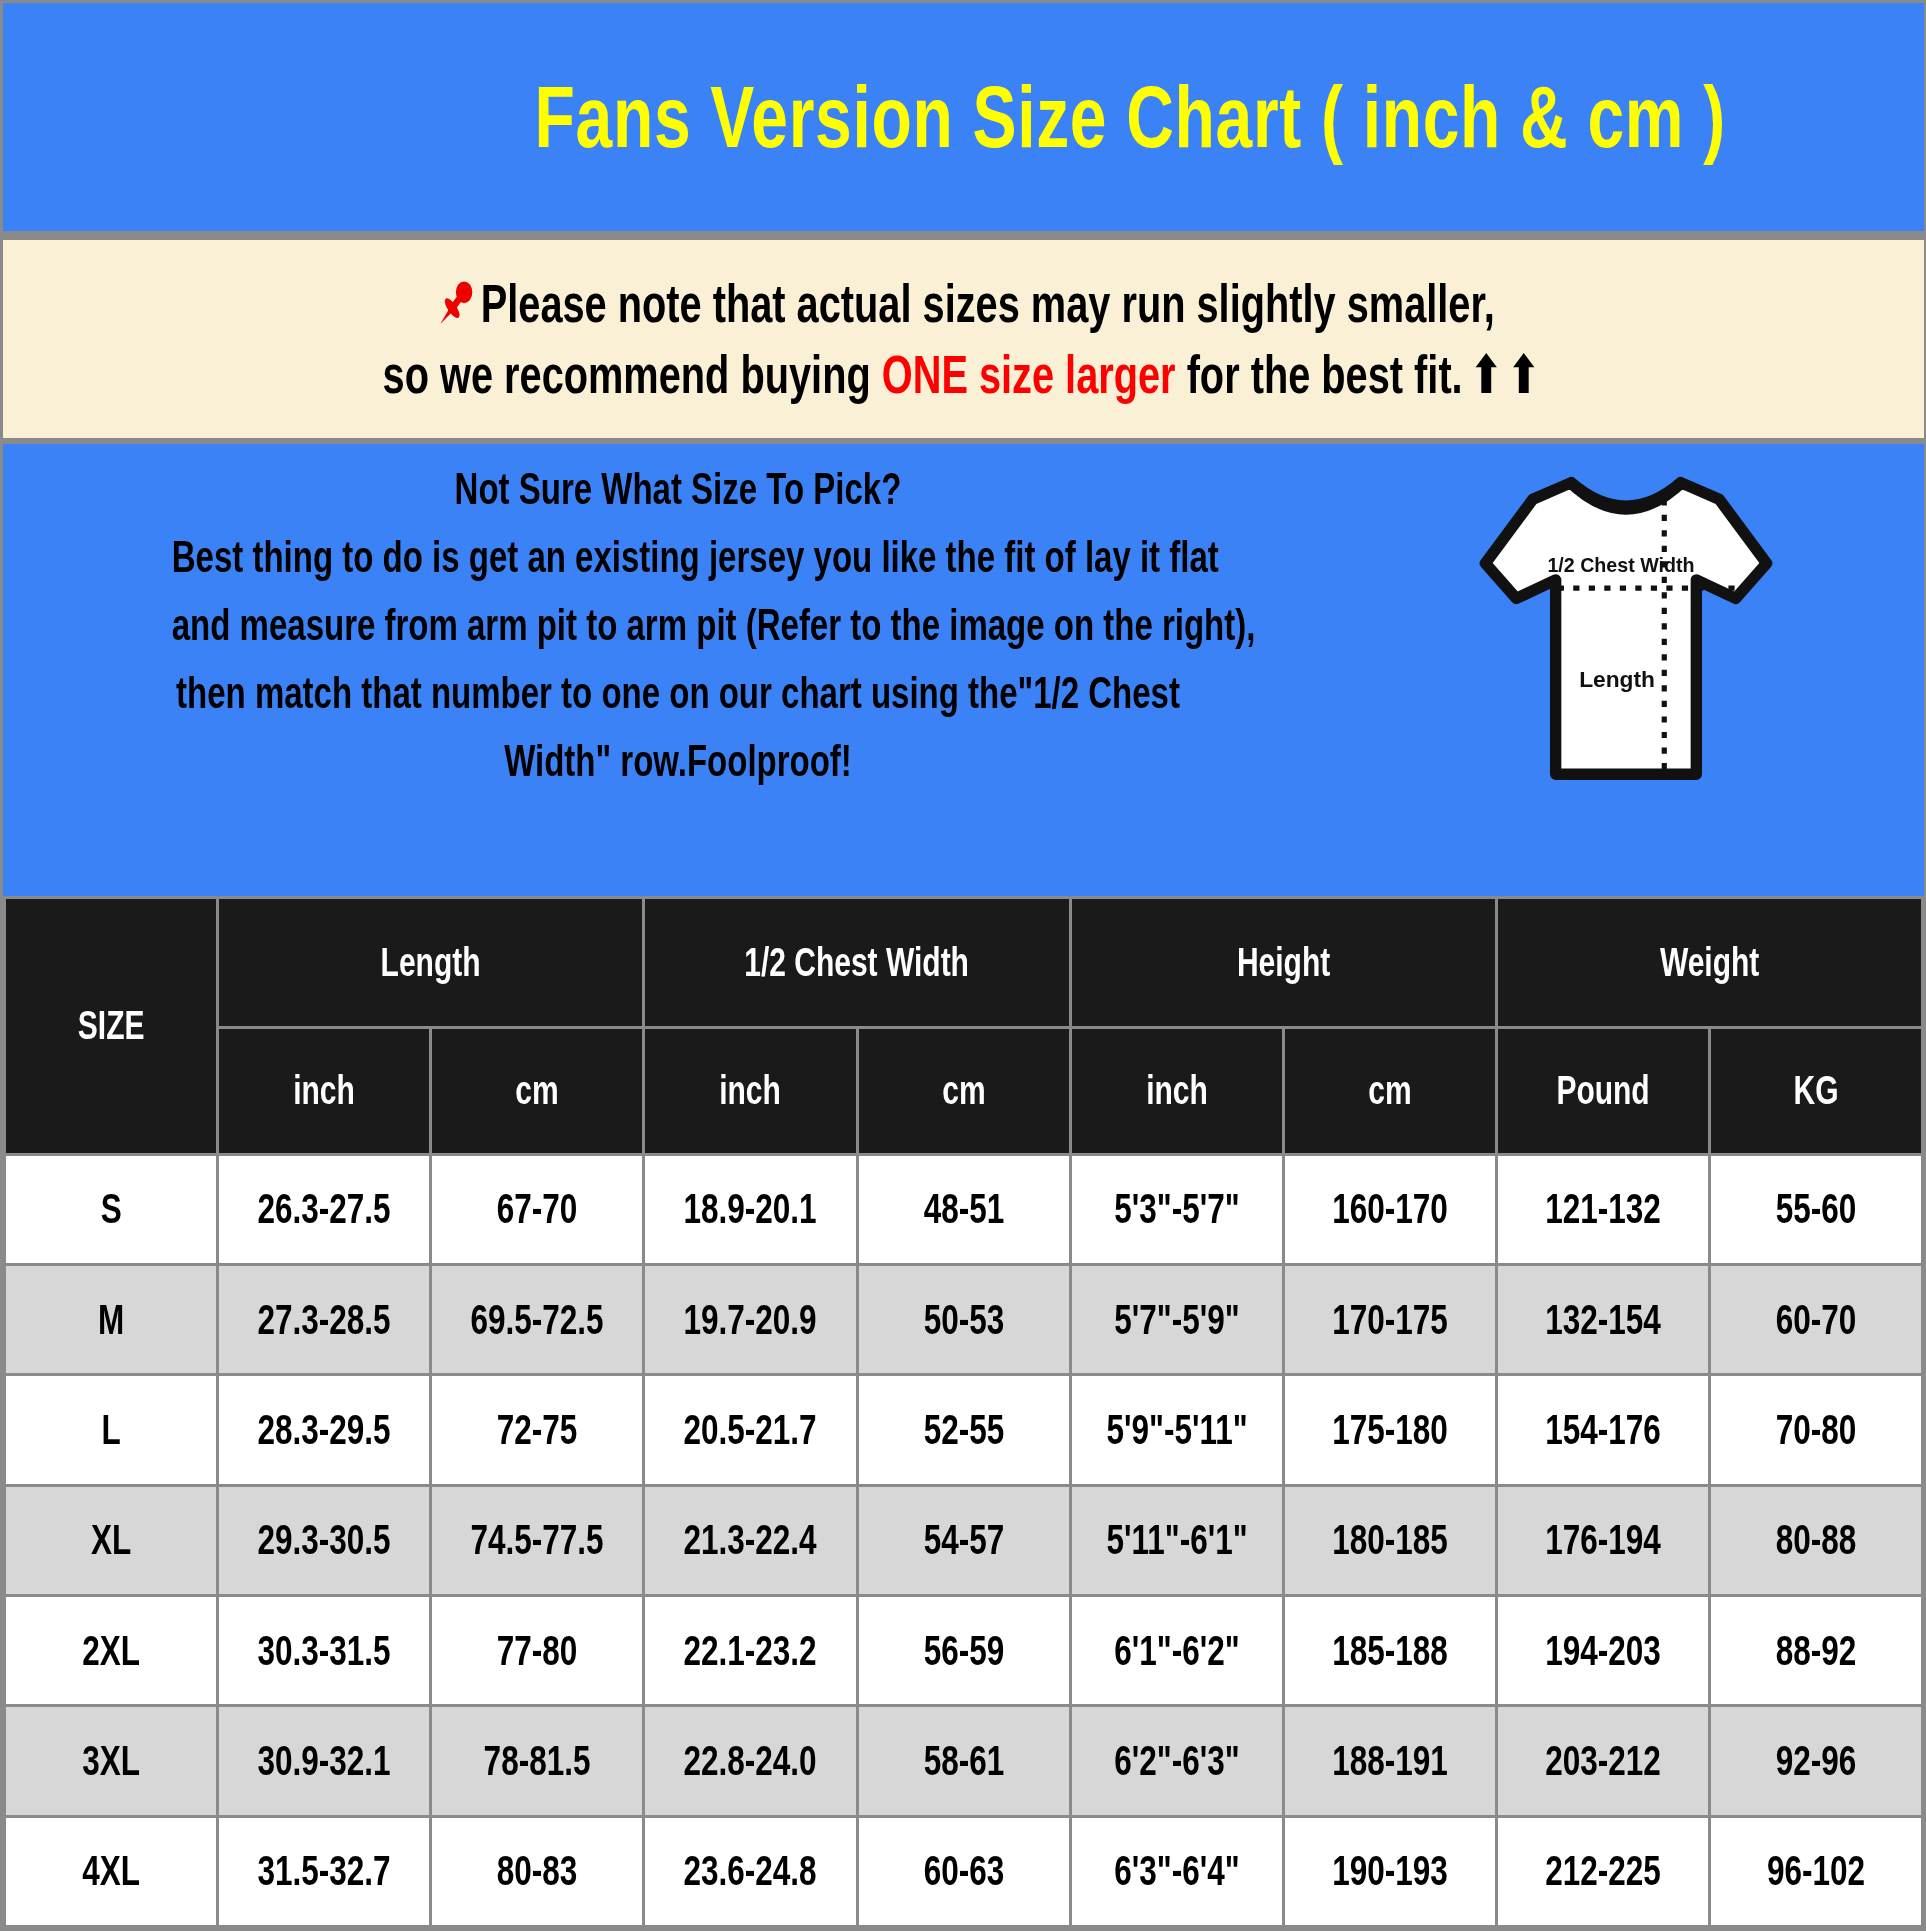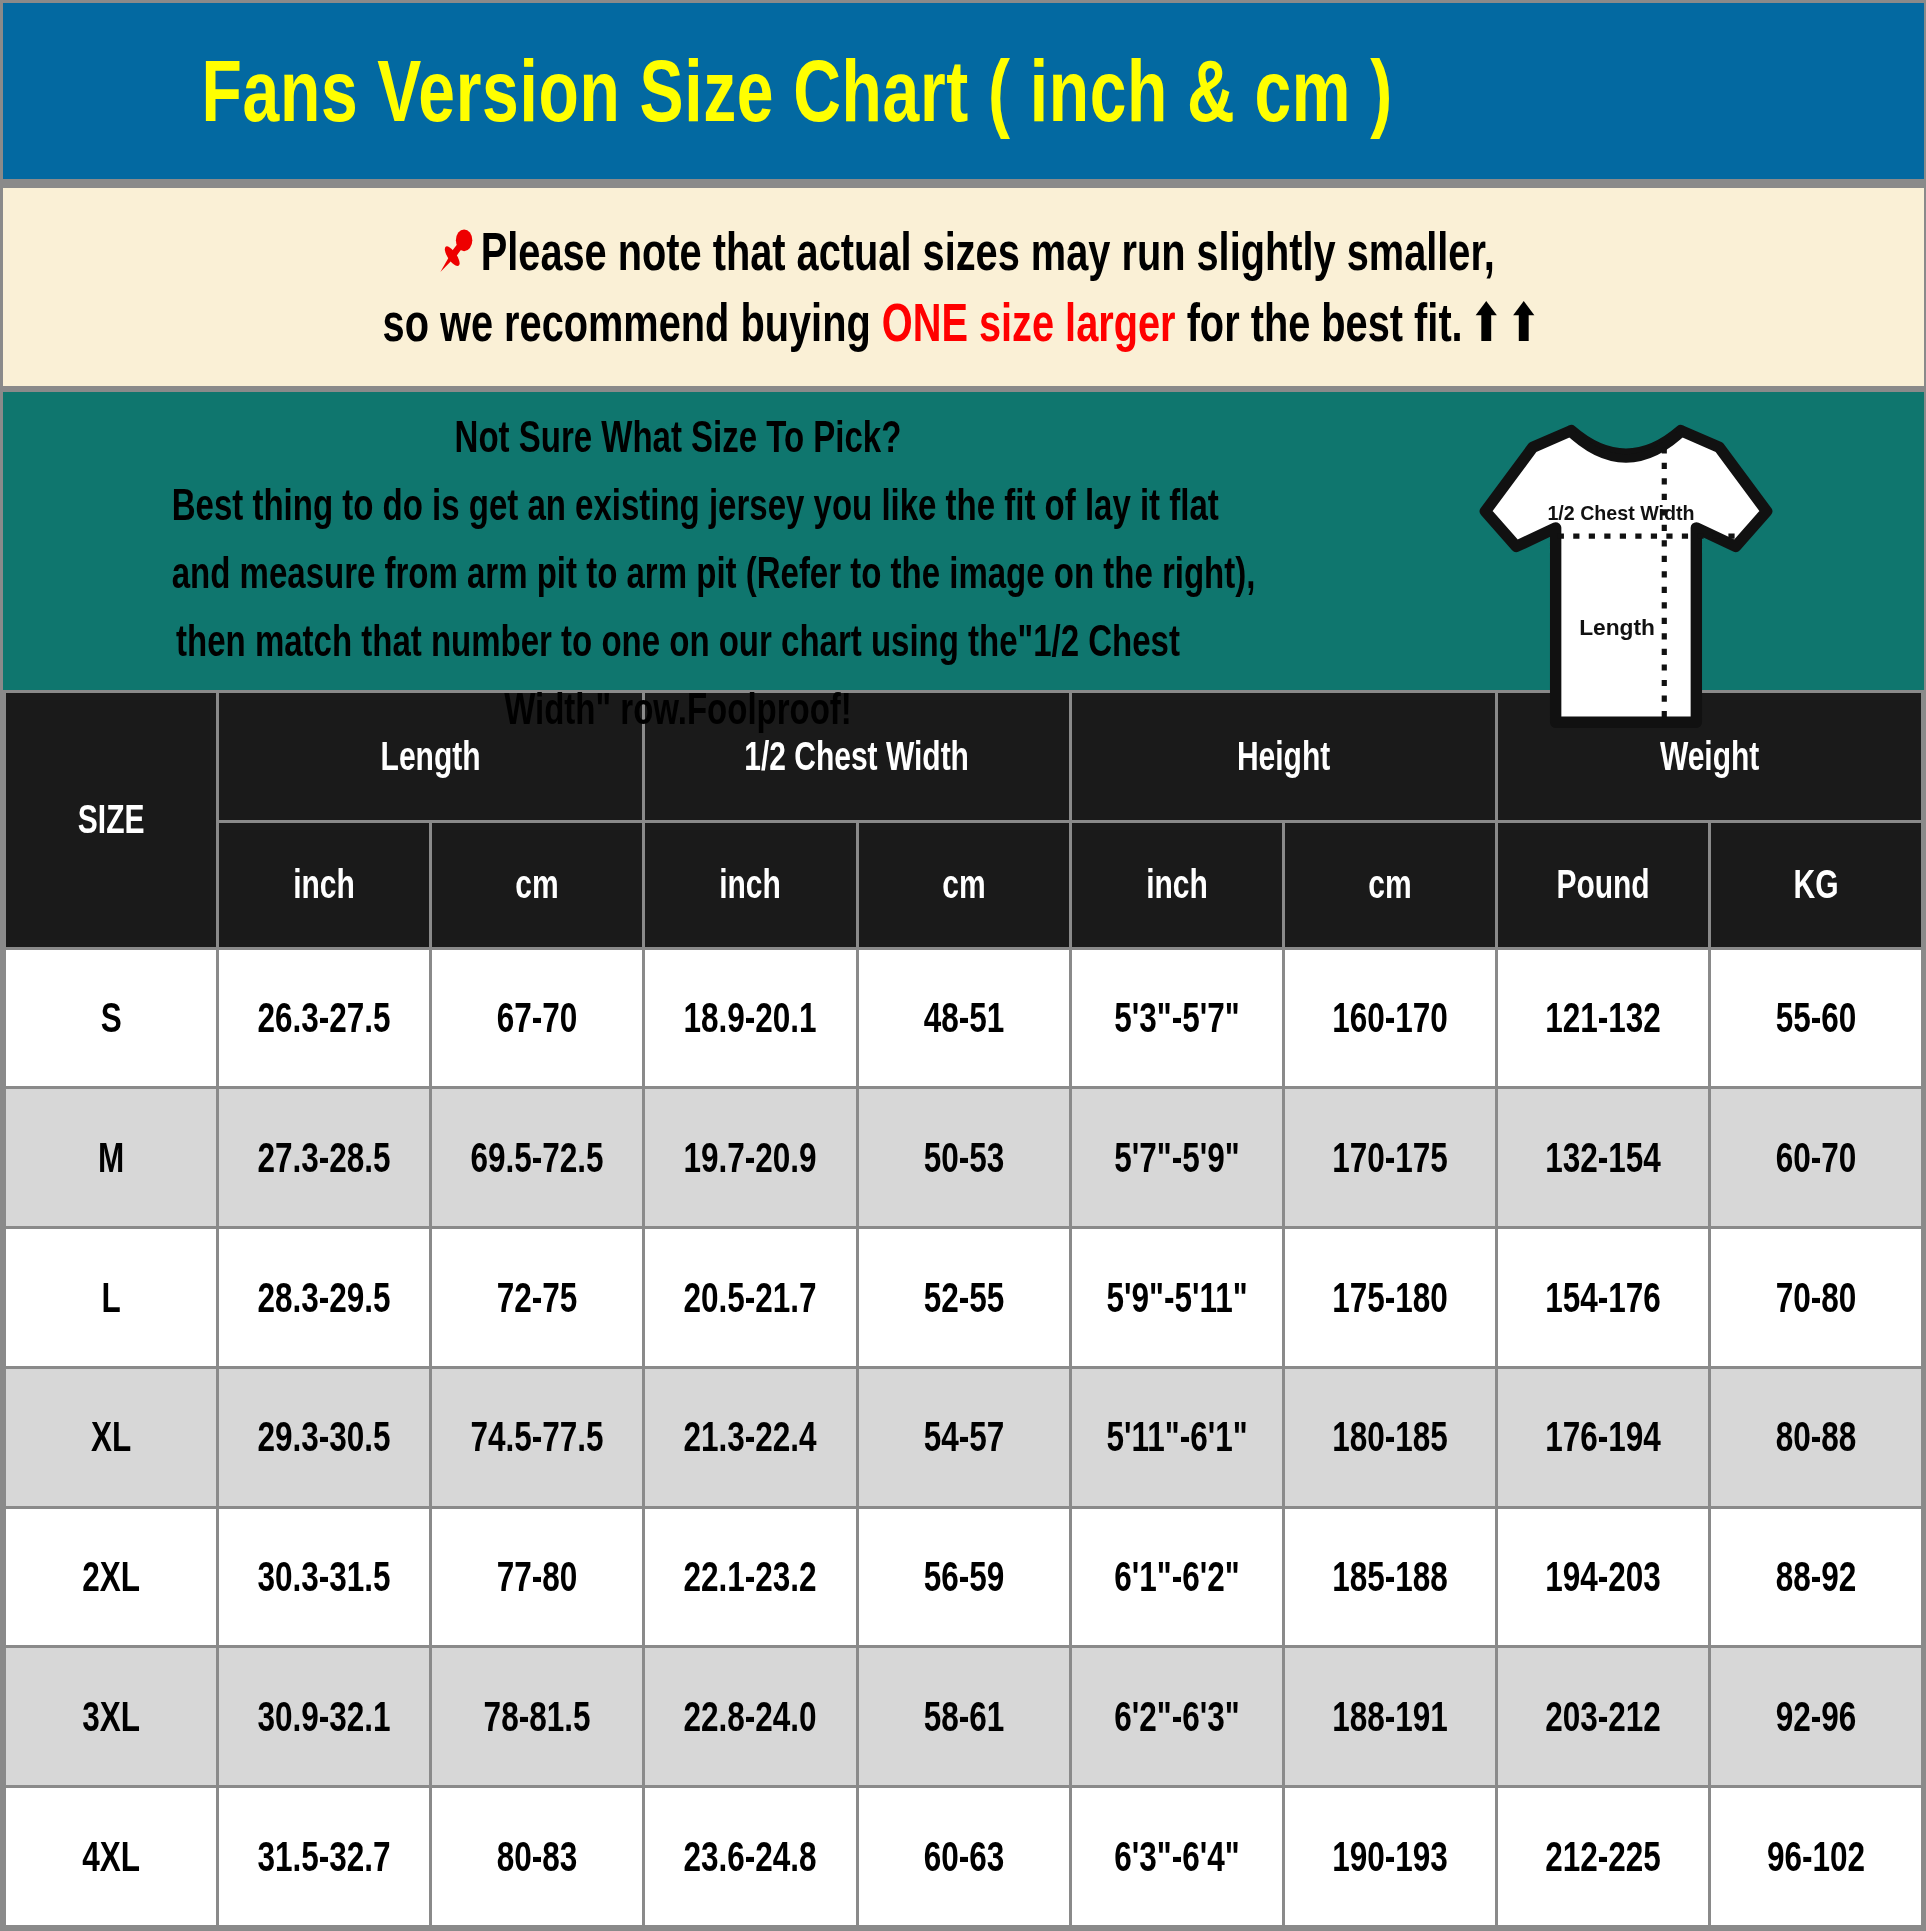--- a/index.html
+++ b/index.html
@@ -13,22 +13,22 @@
     box-sizing:border-box;
     border:3.7px solid #8a8a8a;
     display:flex; flex-direction:column;
     background:#fff;
     overflow:hidden;
   }
   .condensed { transform:scaleX(0.75); transform-origin:50% 50%; }
 
   
   .title-bar {
-    height:176px; background:#0369a1;
-    display:flex; align-items:center; justify-content:flex-start;
+    height:228px; background:#3b82f6;
+    display:flex; align-items:center; justify-content:flex-end;
     flex:0 0 auto;
   }
   .title {
     color:#ffff00; font-size:88px; letter-spacing:0.9px; white-space:nowrap;
   }
   .divider-a { height:9.2px; background:#8a8a8a; flex:0 0 auto; }
   .divider-b { height:5.5px;  background:#8a8a8a; flex:0 0 auto; }
 
   
   .note {
@@ -37,21 +37,21 @@
     gap:11px; flex:0 0 auto;
   }
   .note-line {
     text-align:center; font-size:53px; line-height:1.1; white-space:nowrap;
   }
   .note-line .red { color:#ff0000; }
   .pin-svg { width:61px; height:61px; vertical-align:-13px; margin-right:3.7px; }
   .arrows { margin-left:9.2px; letter-spacing:5.5px; }
 
   
-  .guide { height:298px; background:#0f766e; position:relative; flex:0 0 auto;padding-left:24px; }
+  .guide { height:452px; background:#3b82f6; position:relative; flex:0 0 auto;padding-left:24px; }
   .guide-text {
     position:absolute; left:0; top:11px; width:1350px;
     font-size:44px; line-height:68px; text-align:center; white-space:nowrap;
   }
   .shirt-wrap { position:absolute; right:142px; top:20px; width:312px; height:331px; }
   .shirt-wrap svg { width:100%; height:100%; }
 
   
   .size-table {
     width:100%; flex:1 1 auto;

